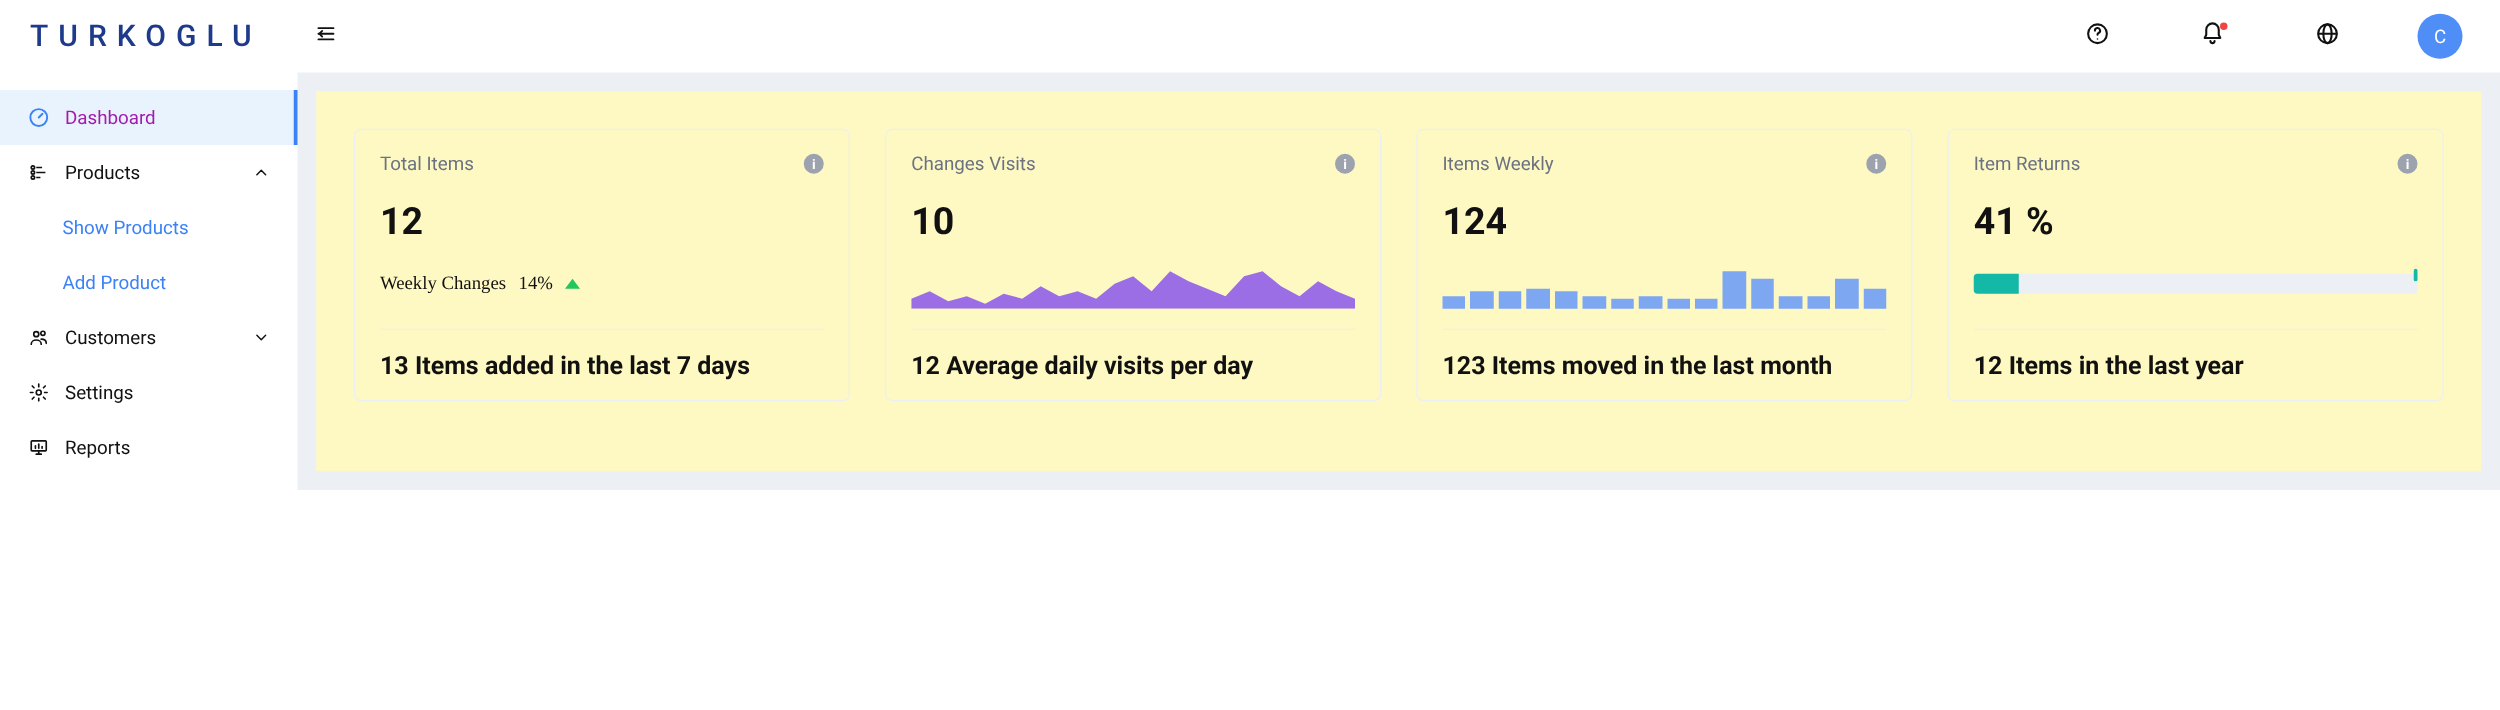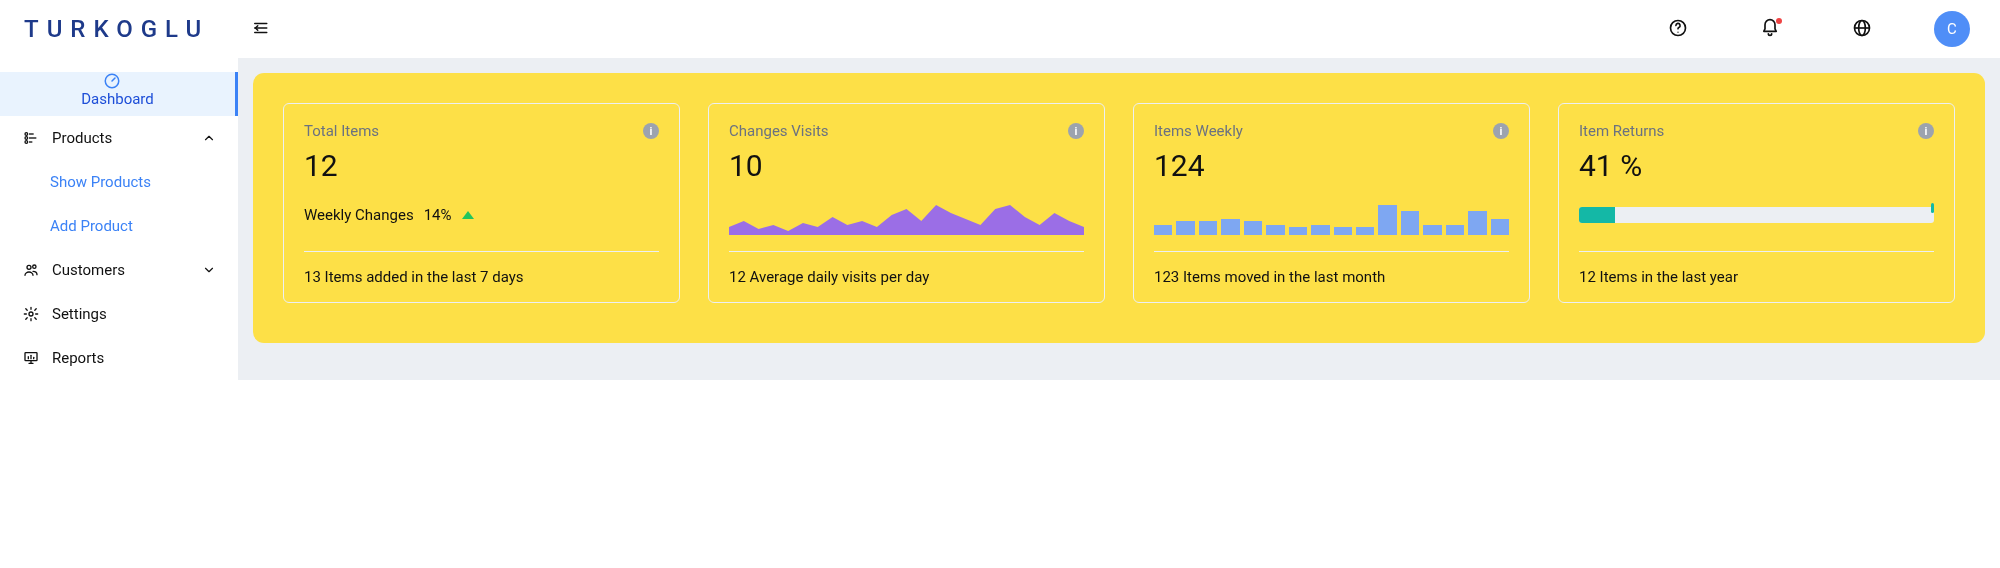--- a/index.html
+++ b/index.html
@@ -84,23 +84,22 @@
     align-items: center;
     height: 44px;
     padding: 0 22px 0 22px;
     cursor: pointer;
     color: #111;
     font-size: 15px;
     position: relative;
   }
   .nav-item.active {
     background: #e9f3fe;
-    color: #1d4ed8;
+    color: #a21caf;
     border-right: 3px solid #3b82f6;
-    flex-direction: column;
   }
   .nav-item .nav-icon {
     width: 18px;
     height: 18px;
     margin-right: 12px;
     display: flex;
     align-items: center;
     justify-content: center;
     flex-shrink: 0;
   }
@@ -122,24 +121,24 @@
     font-size: 15px;
   }
 
   
   .main {
     flex: 1;
     background: #eceff3;
     padding: 15px 0;
   }
   .content-panel {
-    background: #fde047;
+    background: #fef9c3;
     margin: 0 15px;
-    padding: 30px 30px 40px;
-    border-radius: 11px;
+    padding: 30px 30px 56px;
+    border-radius: 0;
   }
   .cards {
     display: grid;
     grid-template-columns: repeat(4, 1fr);
     gap: 28px;
   }
   .card {
     border: 1px solid #eceff3;
     border-radius: 6px;
     padding: 18px 20px 16px;
@@ -163,29 +162,30 @@
     color: #fff;
     display: flex;
     align-items: center;
     justify-content: center;
     font-size: 11px;
     font-weight: 700;
     cursor: pointer;
   }
   .card-value {
     font-size: 30px;
-    font-weight: 400;
+    font-weight: 700;
     color: #111;
-    margin-top: 8px;
+    margin-top: 20px;
   }
   .card-mid {
     height: 40px;
     margin-top: 12px;
     display: flex;
     align-items: flex-end;
+    font-family: Liberation Serif, serif;
   }
   .weekly-changes {
     display: flex;
     align-items: center;
     gap: 10px;
     font-size: 15px;
     color: #111;
   }
   .tri-up {
     width: 0; height: 0;
@@ -227,22 +227,23 @@
     height: 10px;
     background: #14b8a6;
     border-radius: 2px;
   }
   .card-divider {
     border-top: 1px solid #eceff3;
     margin-top: 16px;
   }
   .card-foot {
     padding-top: 16px;
-    font-size: 15px;
+    font-size: 20px;
     color: #111;
+    font-weight: bold;
   }
 </style>
 </head>
 <body>
 
 <div class="header">
   <div class="logo">TURKOGLU</div>
   <div class="menu-toggle">
     <span>
       <svg viewBox="0 0 24 24" width="18" height="18" fill="none" stroke="#111" stroke-width="2" stroke-linecap="round">

